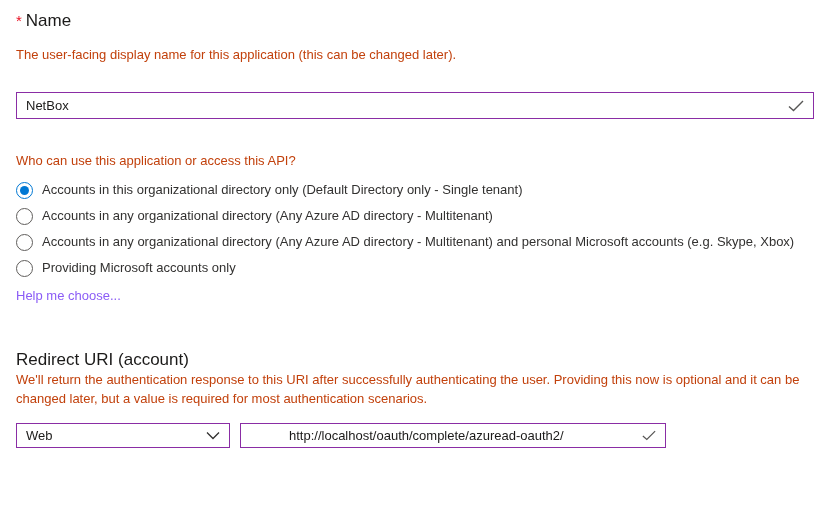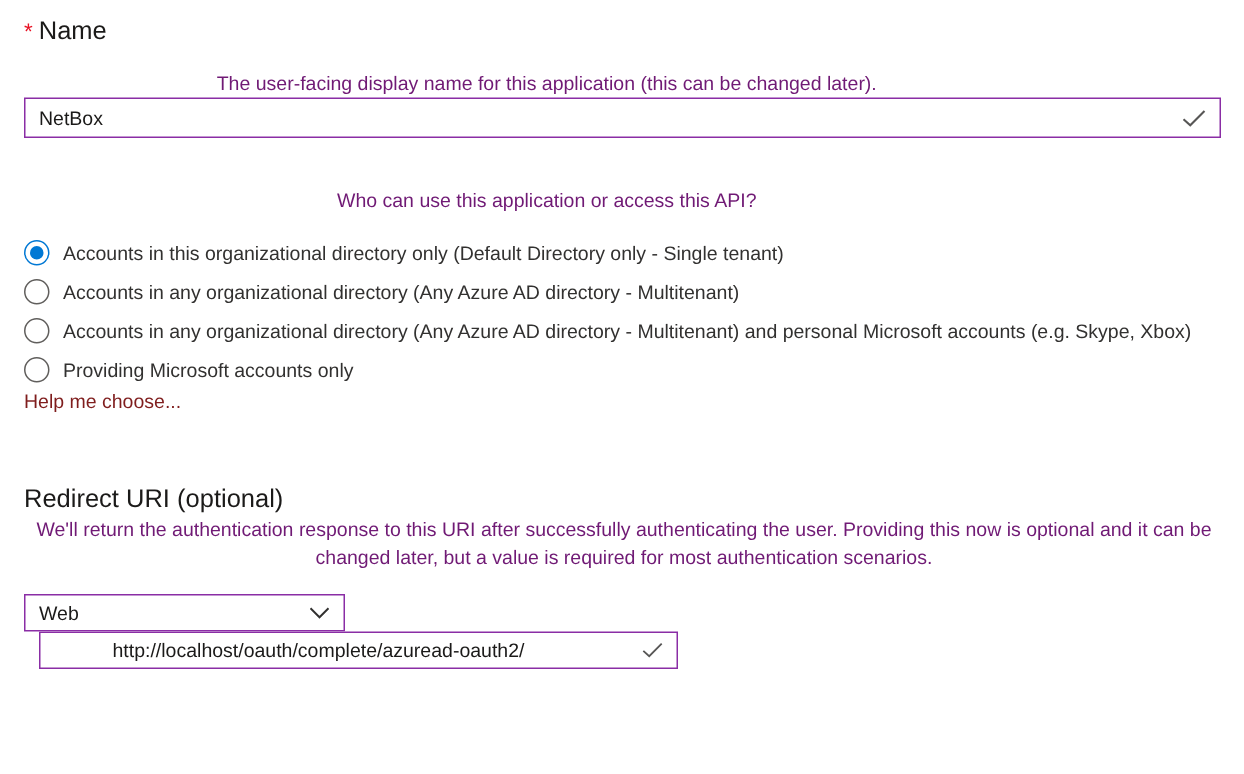--- a/index.html
+++ b/index.html
@@ -12,65 +12,65 @@
     overflow: hidden;
   }
   .page { padding: 0 15px 0 16px; width: 728px; }
 
   .section-title {
     font-size: 17px; font-weight: 400; color: #1b1a19;
     line-height: 20px;
   }
   .required-star { color: #e81123; margin-right: 4px; font-size: 15px; }
 
-  .body-text { font-size: 13px; color: #701a75; line-height: 19px; text-align: center; }
+  .body-text { font-size: 13px; color: #c2410c; line-height: 19px; }
 
   
   .name-title { margin-top: 11px; }
   .name-desc { margin-top: 14px; }
   .textfield {
-    margin-top: 0;
+    margin-top: 28px;
     width: 798px; height: 27px;
     border: 1px solid #8a2da5;
     background: #fff;
     display: flex; align-items: center;
     padding: 0 9px 0 9px;
     justify-content: space-between;
   }
   .textfield .value { font-size: 13px; color: #1b1a19; white-space: nowrap; }
   .check-icon { flex: 0 0 auto; display: flex; align-items: center; }
 
   
   .sat-title { margin-top: 41px; }
   .sat-question { margin-top: 32px; }
   .radio-list { margin-top: 12px; }
-  .radio-row { height: 26px; display: flex; align-items: center; cursor: pointer; }
+  .radio-row { height: 26px; display: flex; align-items: flex-start; cursor: pointer; }
   .radio-circle {
     width: 17px; height: 17px; border-radius: 50%;
     border: 1px solid #605e5c; background: #fff;
     flex: 0 0 auto;
     display: flex; align-items: center; justify-content: center;
   }
   .radio-circle.checked { border-color: #0078d4; }
   .radio-circle.checked::after {
     content: ""; width: 9px; height: 9px; border-radius: 50%;
     background: #0078d4; display: block;
   }
   .radio-label { margin-left: 9px; font-size: 13px; color: #323130; white-space: nowrap; }
 
   .help-link {
     display: inline-block;
-    font-size: 13px; color: #7f1d1d;
+    font-size: 13px; color: #8b5cf6;
     text-decoration: none; cursor: pointer;
   }
 
   
   .uri-title { margin-top: 46px; }
   .uri-desc { margin-top: 0; width: 800px; }
-  .uri-controls { margin-top: 15px; display: flex; flex-direction: column; }
+  .uri-controls { margin-top: 15px; display: flex; }
   .select-box {
     width: 214px; height: 25px;
     border: 1px solid #8a2da5; background: #fff;
     display: flex; align-items: center; justify-content: space-between;
     padding: 0 9px; cursor: pointer;
   }
   .select-box .value { font-size: 13px; color: #1b1a19; }
   .uri-field {
     margin-left: 10px; margin-top: 0;
     width: 426px; height: 25px; padding-left: 48px;
@@ -114,21 +114,21 @@
     </div>
     <div class="radio-row">
       <span class="radio-circle"></span>
       <span class="radio-label">Providing Microsoft accounts only</span>
     </div>
   </div>
 
   <a class="help-link">Help me choose...</a>
 
   
-  <div class="section-title uri-title">Redirect URI (optional)</div>
+  <div class="section-title uri-title">Redirect URI (account)</div>
 
   <div class="body-text uri-desc">We'll return the authentication response to this URI after successfully authenticating the user. Providing this now is optional and it can be changed later, but a value is required for most authentication scenarios.</div>
 
   <div class="uri-controls">
     <div class="select-box">
       <span class="value">Web</span>
       <span class="check-icon">
         <svg width="14" height="9" viewBox="0 0 14 9">
           <polyline points="1,1.5 7,7.5 13,1.5" fill="none" stroke="#323130" stroke-width="1.3"></polyline>
         </svg>

